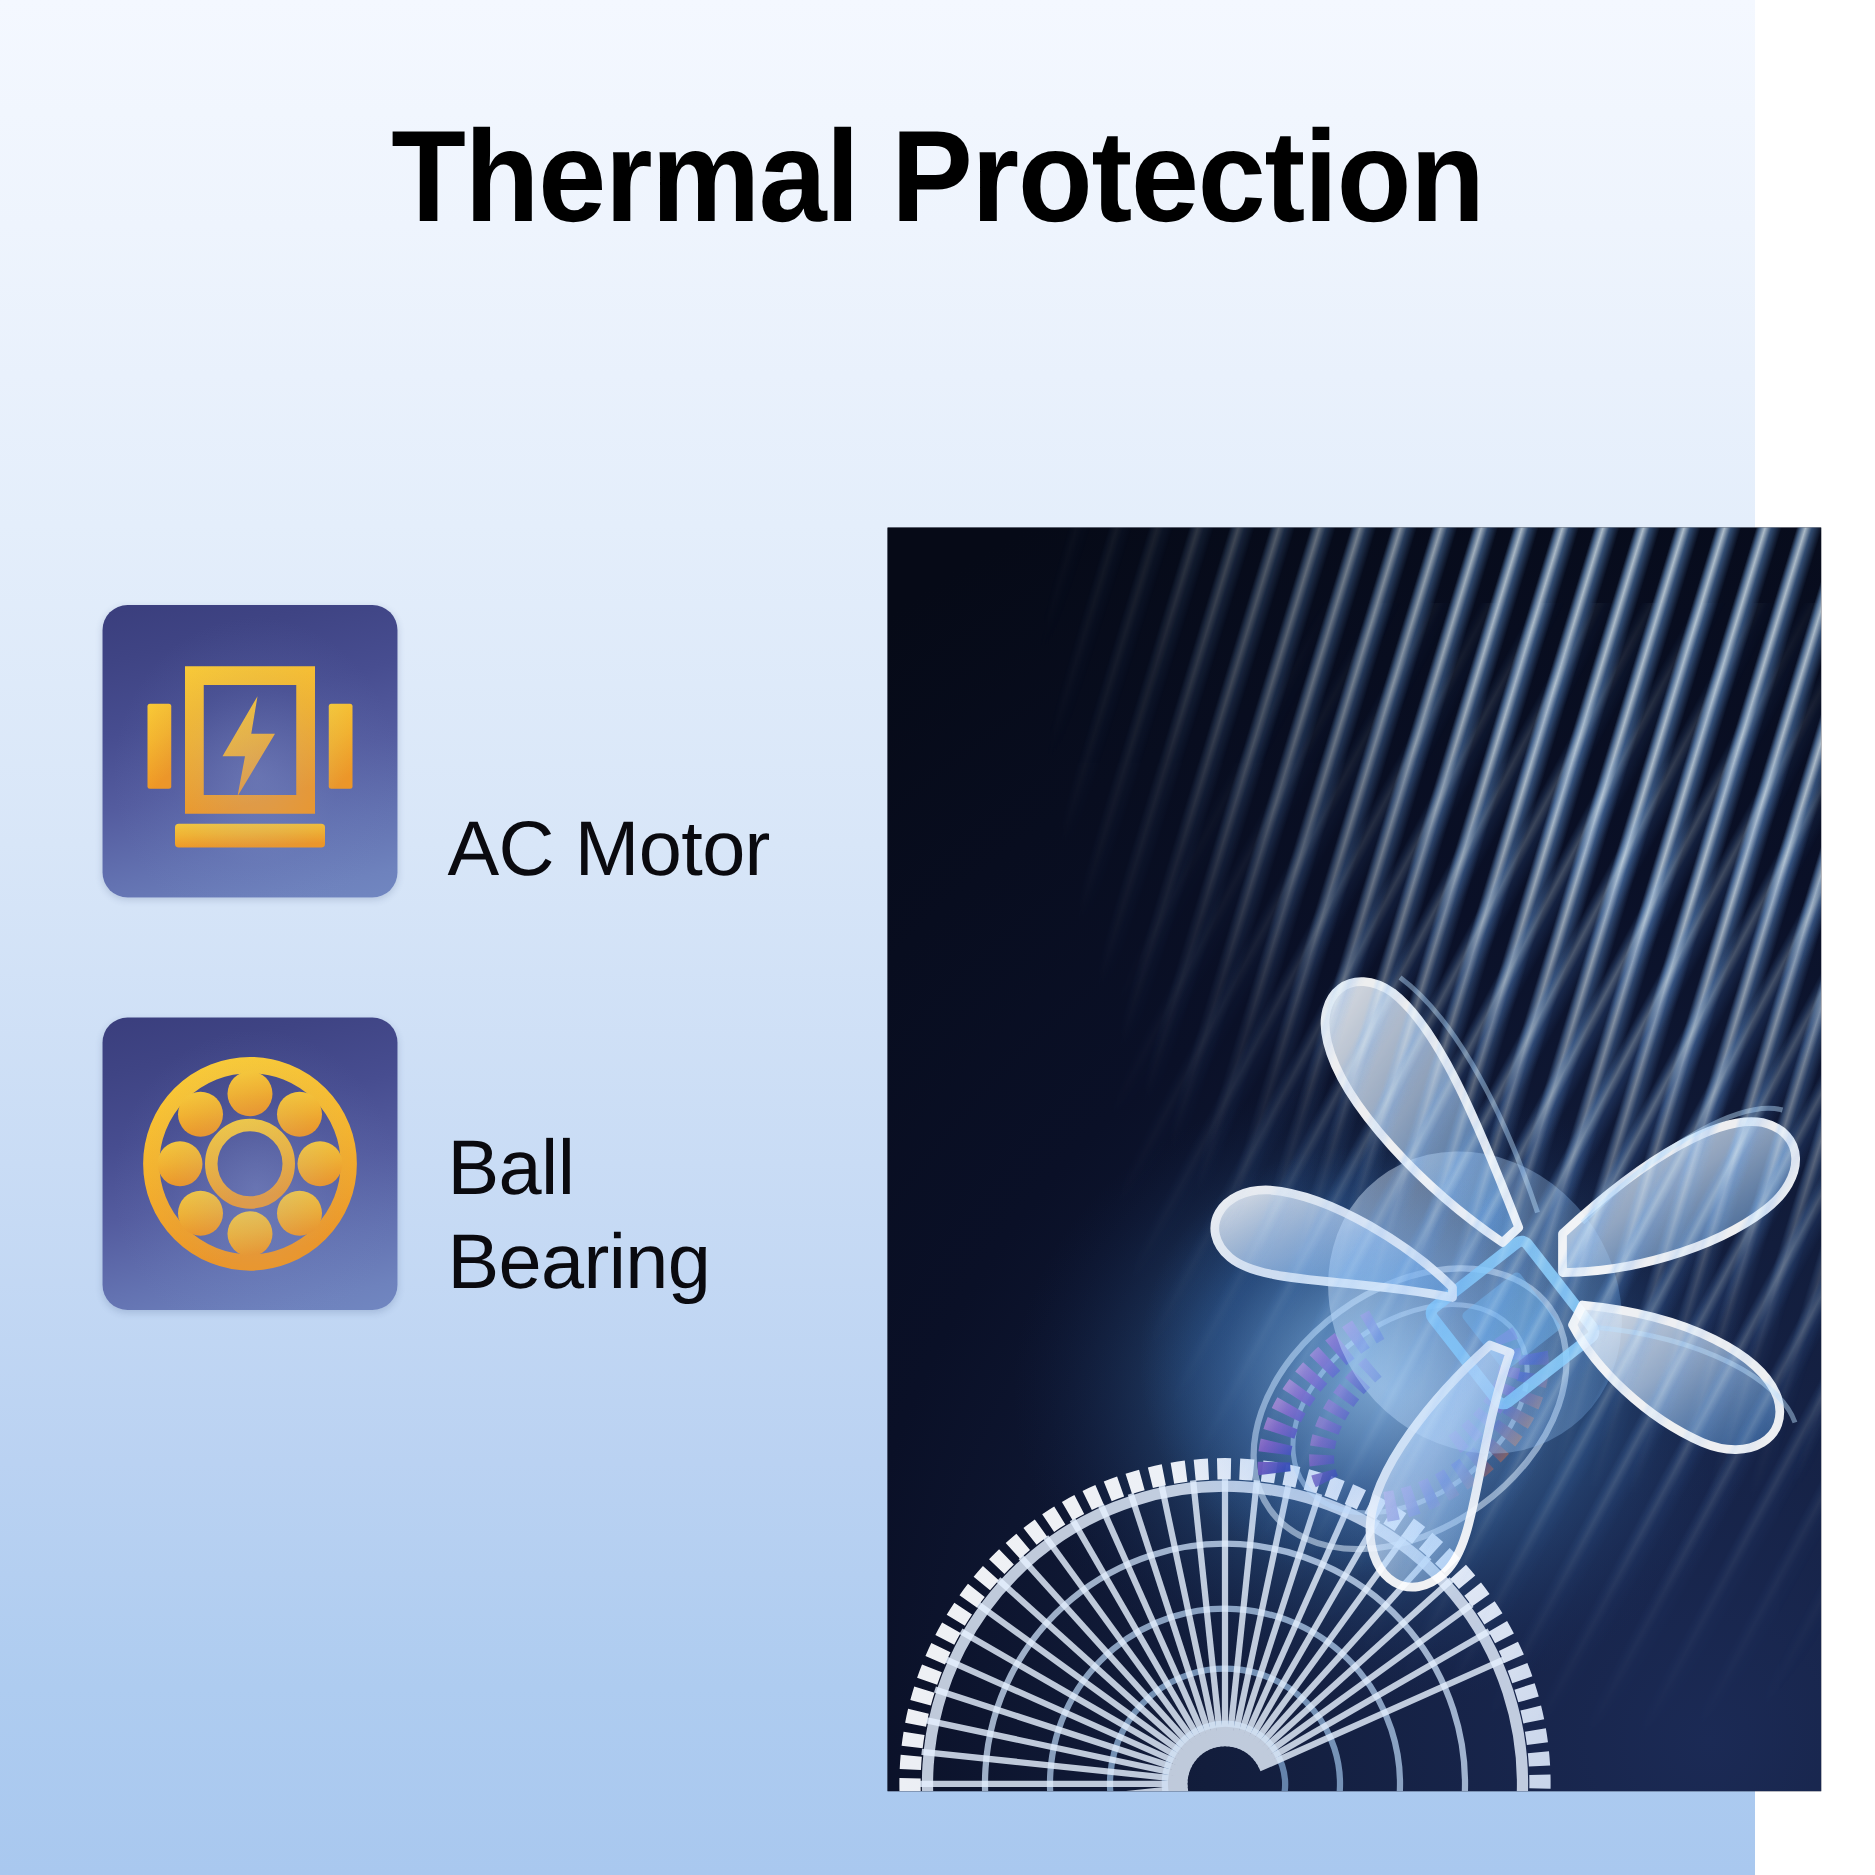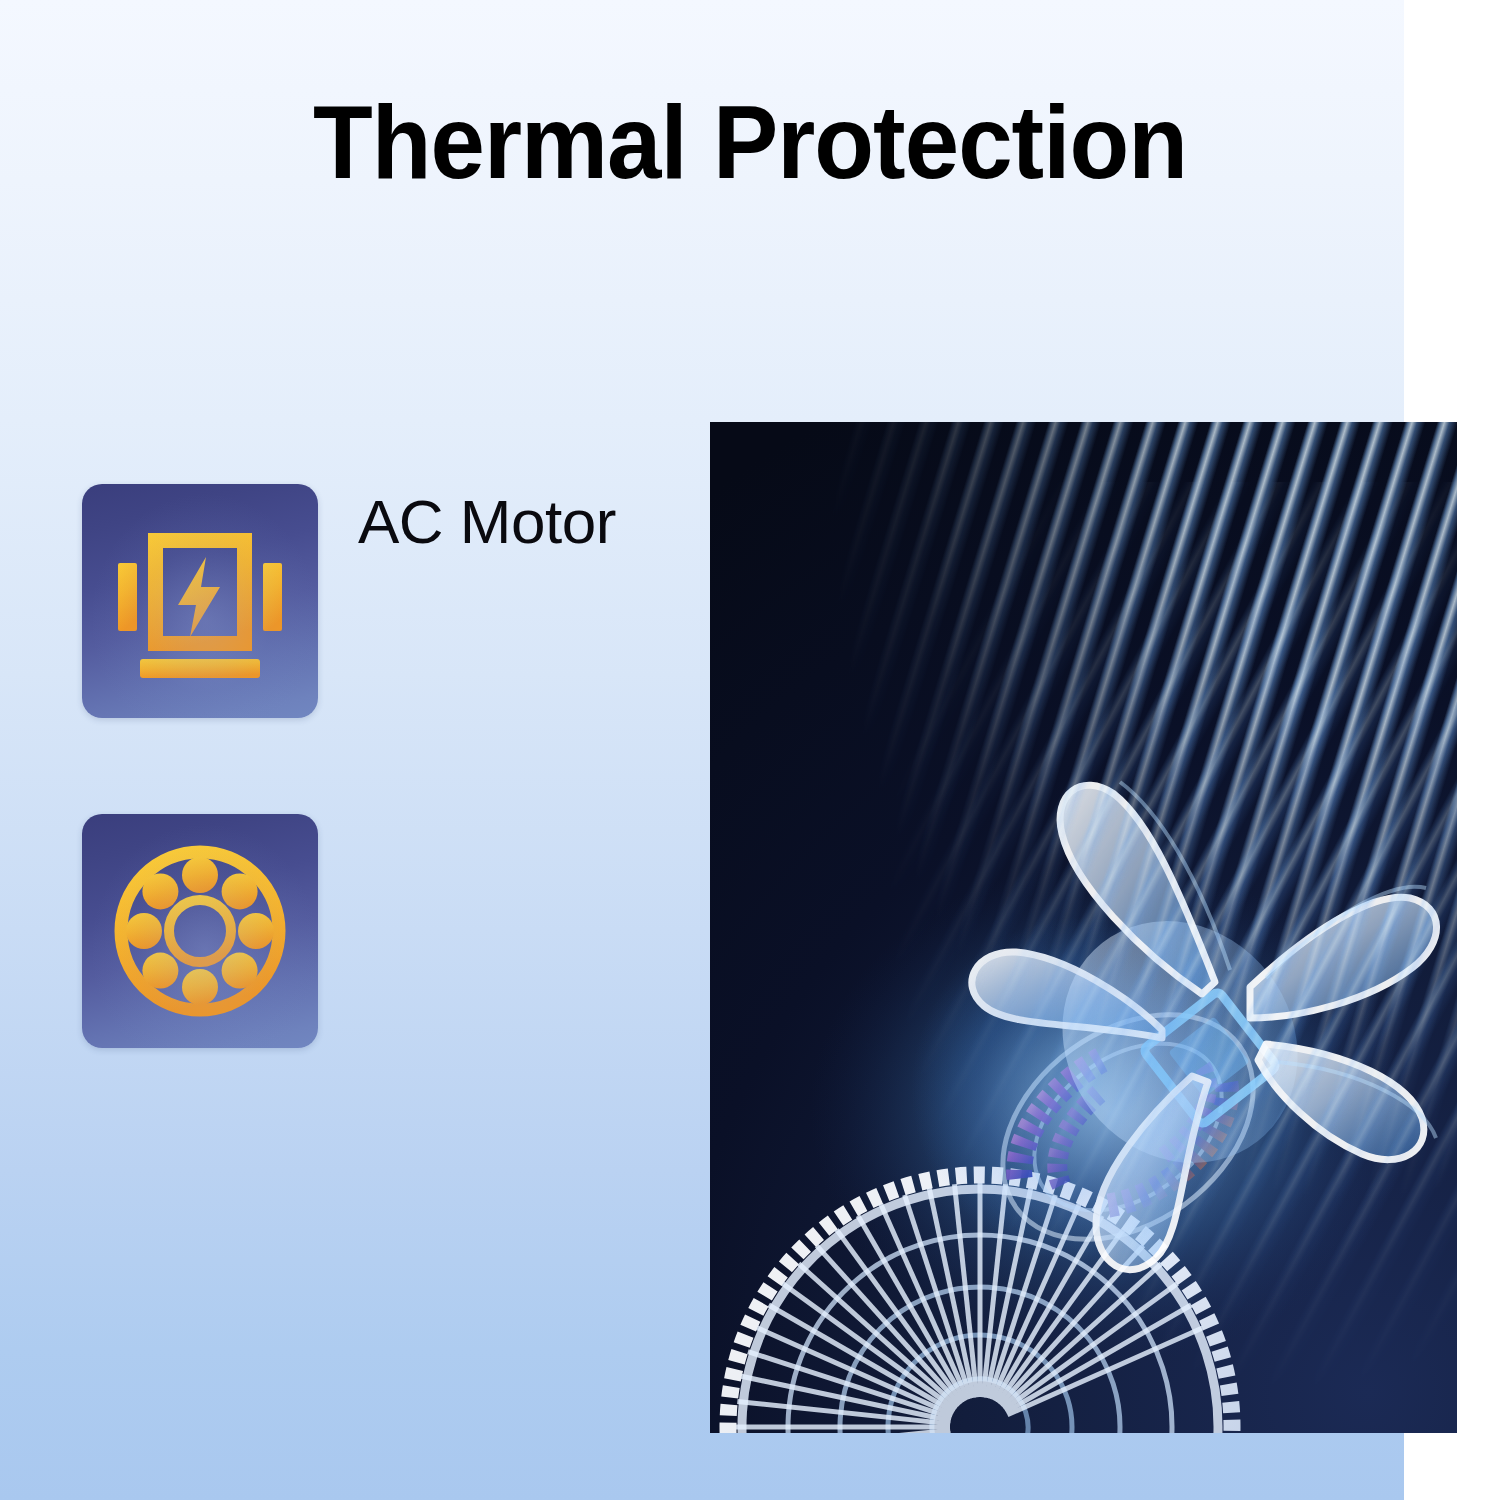--- a/index.html
+++ b/index.html
@@ -48,21 +48,21 @@
 
   
   #features {
     position: absolute;
     left: 82px;
     top: 484px;
     width: 600px;
   }
   .feature-row {
     display: flex;
-    align-items: flex-start;
+    align-items: flex-end;
     height: 234px;
     margin-bottom: 96px;
   }
   .feature-row:last-child { margin-bottom: 0; }
 
   .icon-tile {
     position: relative;
     flex: 0 0 auto;
     width: 236px;
     height: 234px;
@@ -218,20 +218,22 @@
           <circle cx="90" cy="34" r="18" fill="url(#gAmber2)"></circle>
           <circle cx="129.6" cy="50.4" r="18" fill="url(#gAmber2)"></circle>
           <circle cx="146" cy="90" r="18" fill="url(#gAmber2)"></circle>
           <circle cx="129.6" cy="129.6" r="18" fill="url(#gAmber2)"></circle>
           <circle cx="90" cy="146" r="18" fill="url(#gAmber2)"></circle>
           <circle cx="50.4" cy="129.6" r="18" fill="url(#gAmber2)"></circle>
           <circle cx="34" cy="90" r="18" fill="url(#gAmber2)"></circle>
           <circle cx="50.4" cy="50.4" r="18" fill="url(#gAmber2)"></circle>
         </svg>
       </div>
+      <div class="feature-label" data-interactable="false">Ball
+Bearing</div>
     </div>
 
 
   </div>
 
   <div id="photo" data-interactable="false">
     <div class="ph-layer bg-base" data-interactable="false"></div>
 
     <svg class="art" width="747" height="1011" viewBox="0 0 747 1011" data-interactable="false">
       <defs>

